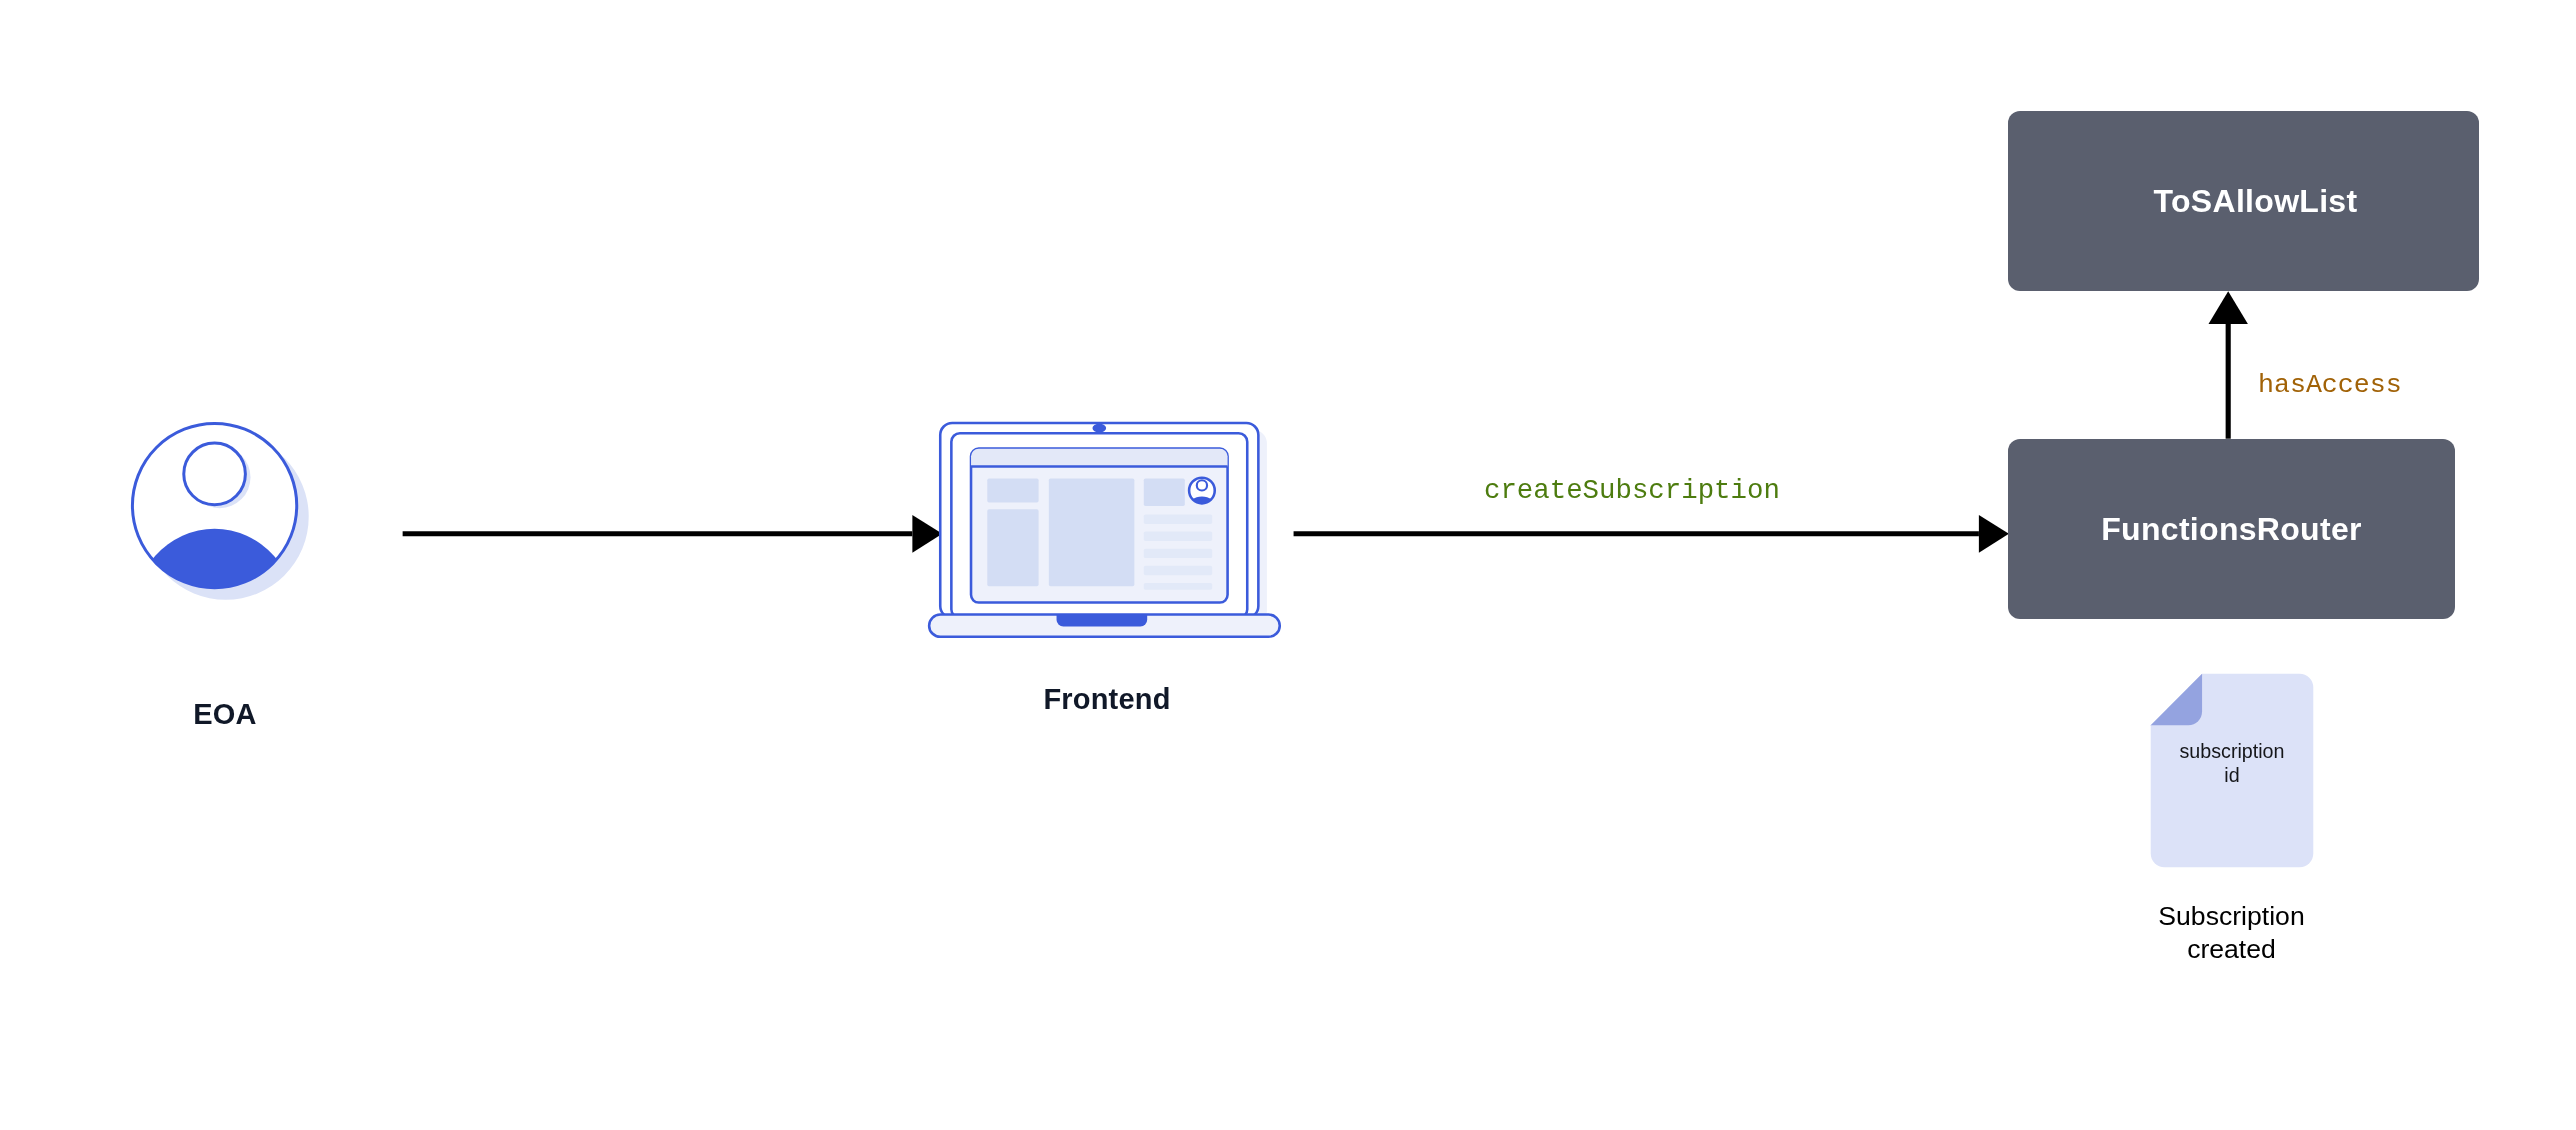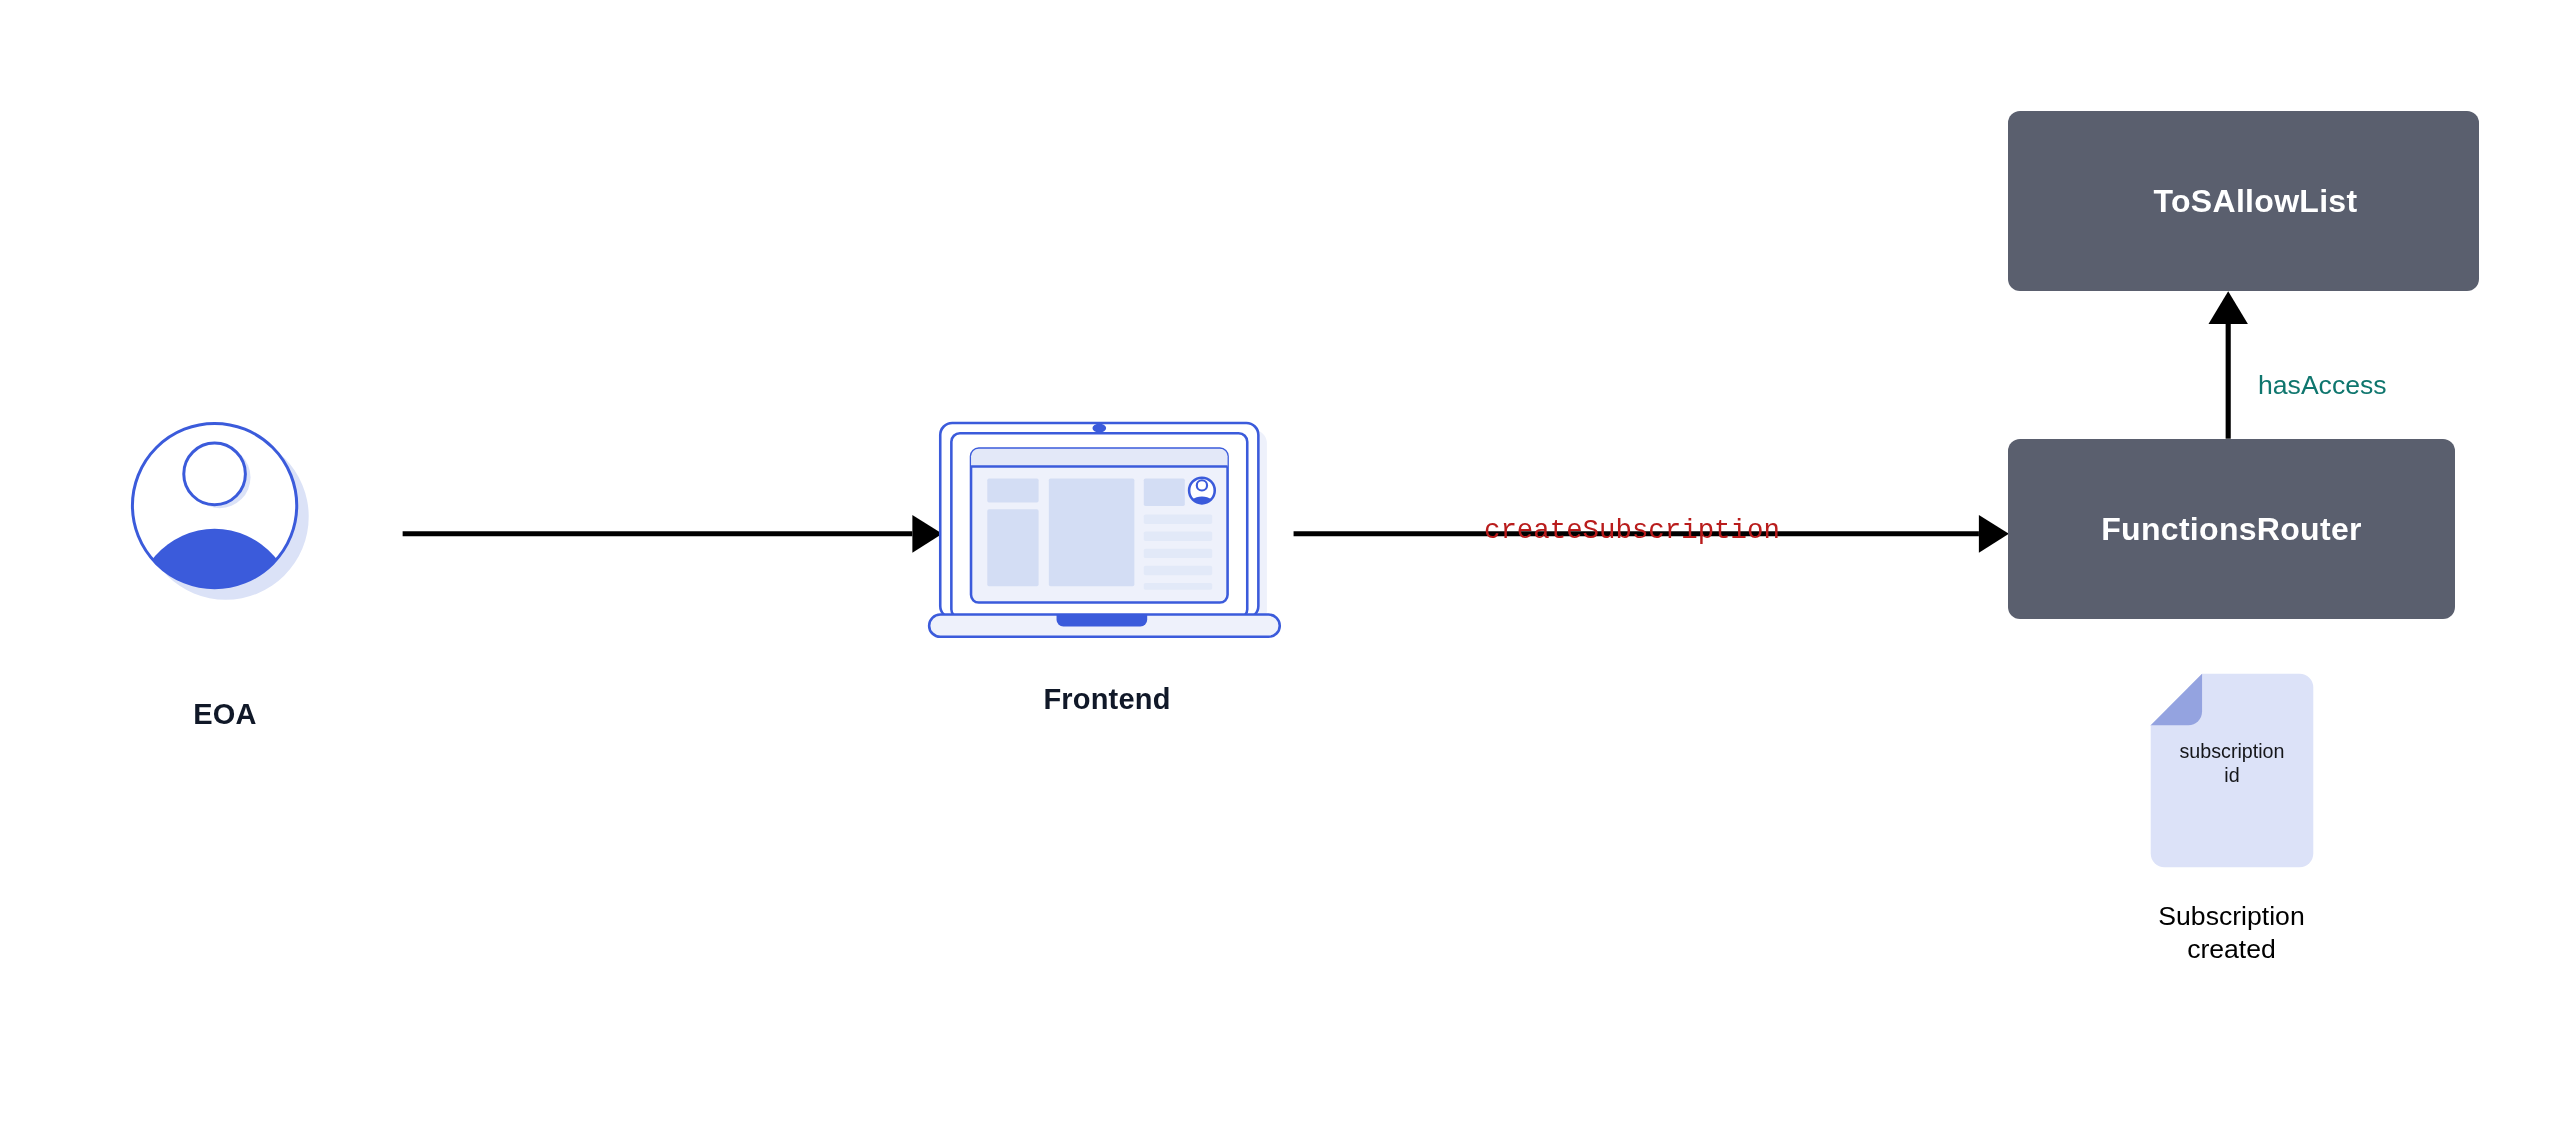--- a/index.html
+++ b/index.html
@@ -106,29 +106,28 @@
     width: 2576px;
     height: 1131px;
     pointer-events: none;
   }
 
   
   .edge-label-mono {
     position: absolute;
     font-family: "Liberation Mono", monospace;
     font-size: 27.4px;
-    color: #b91c1c;
+    color: #4d7c0f;
     white-space: nowrap;
-    margin-top: 40px;
   }
   .edge-label-sans {
     position: absolute;
-    font-family: Liberation Sans, sans-serif;
+    font-family: Liberation Mono, monospace;
     font-size: 26.6px;
-    color: #0f766e;
+    color: #a16207;
     white-space: nowrap;
   }
   #create-subscription-label {
     left: 1484px;
     top: 475px;
   }
   #has-access-label {
     left: 2258px;
     top: 370px;
   }

